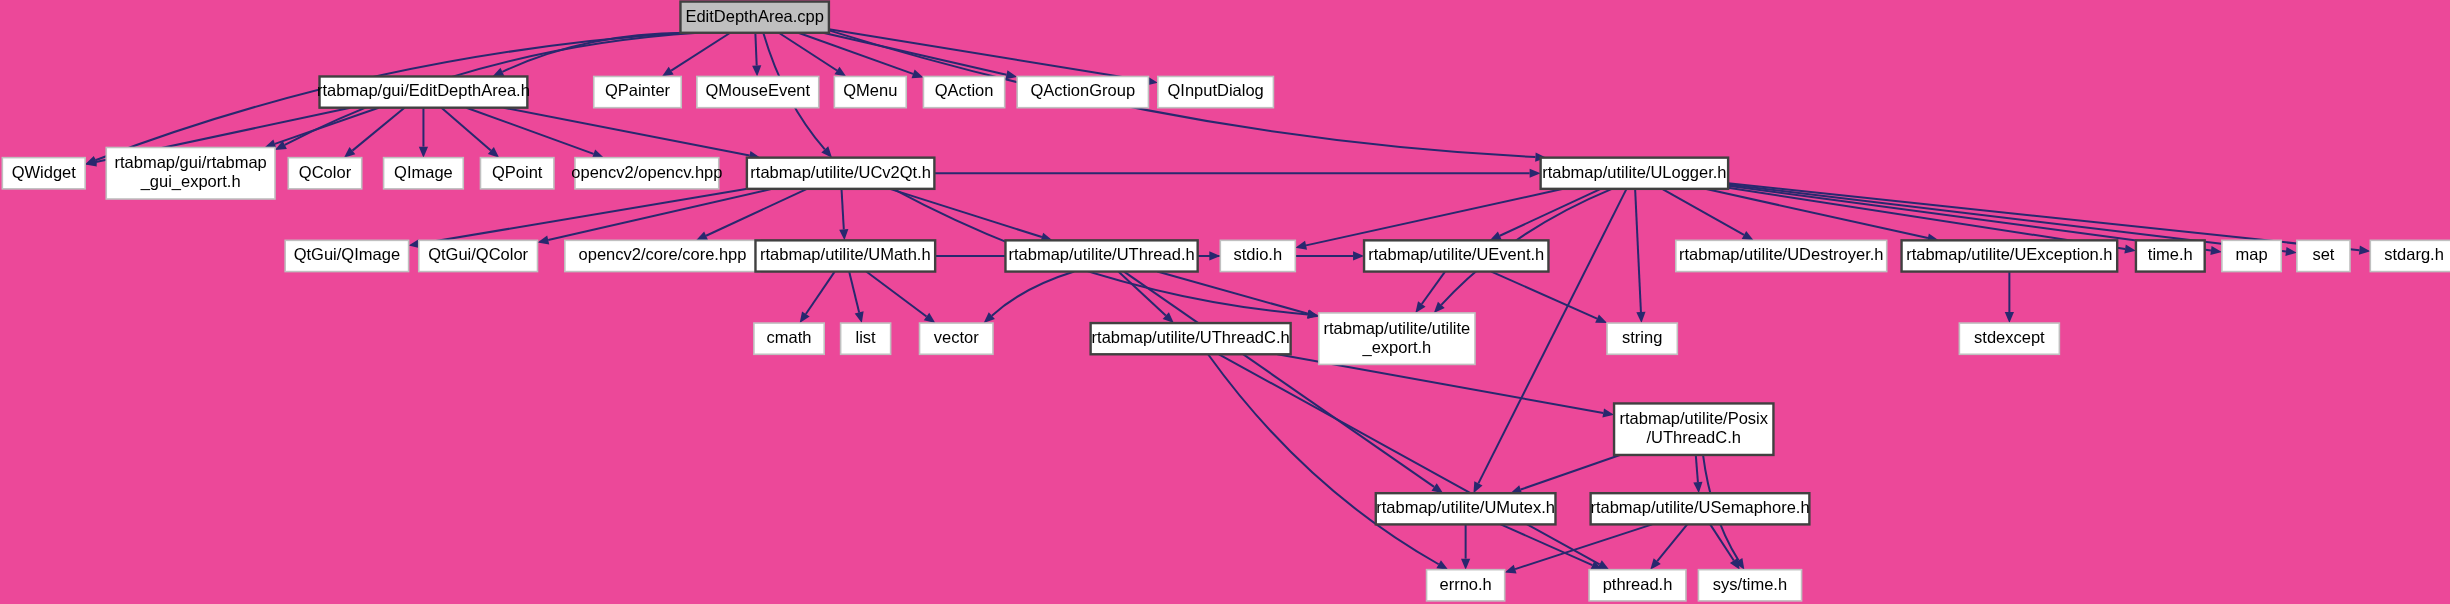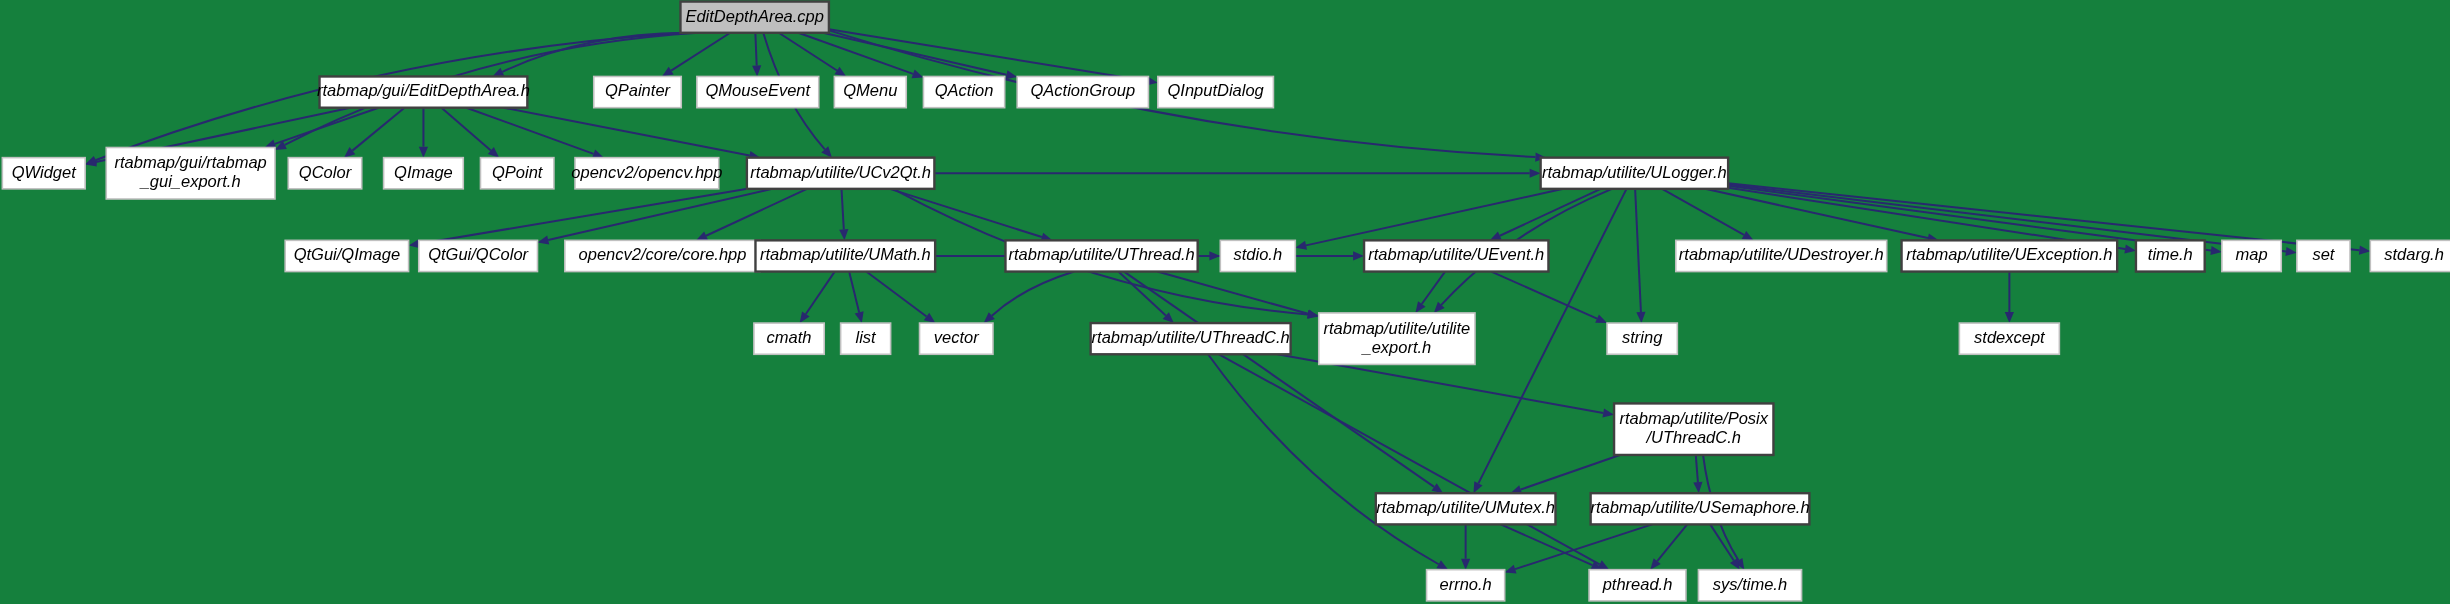--- a/index.html
+++ b/index.html
@@ -8,22 +8,21 @@
     background: #ffffff;
   }
   body {
     font-family: "Liberation Sans", sans-serif;
   }
   #graph-wrap {
     position: relative;
     width: 2450px;
     height: 604px;
     overflow: hidden;
-    background: #15803d;
-    font-style: italic;
+    background: #ec4899;
   }
   svg#graph-svg {
     position: absolute;
     top: 0;
     left: 0;
     width: 2450px;
     height: 604px;
   }
   .node-rect {
     fill: #ffffff;

